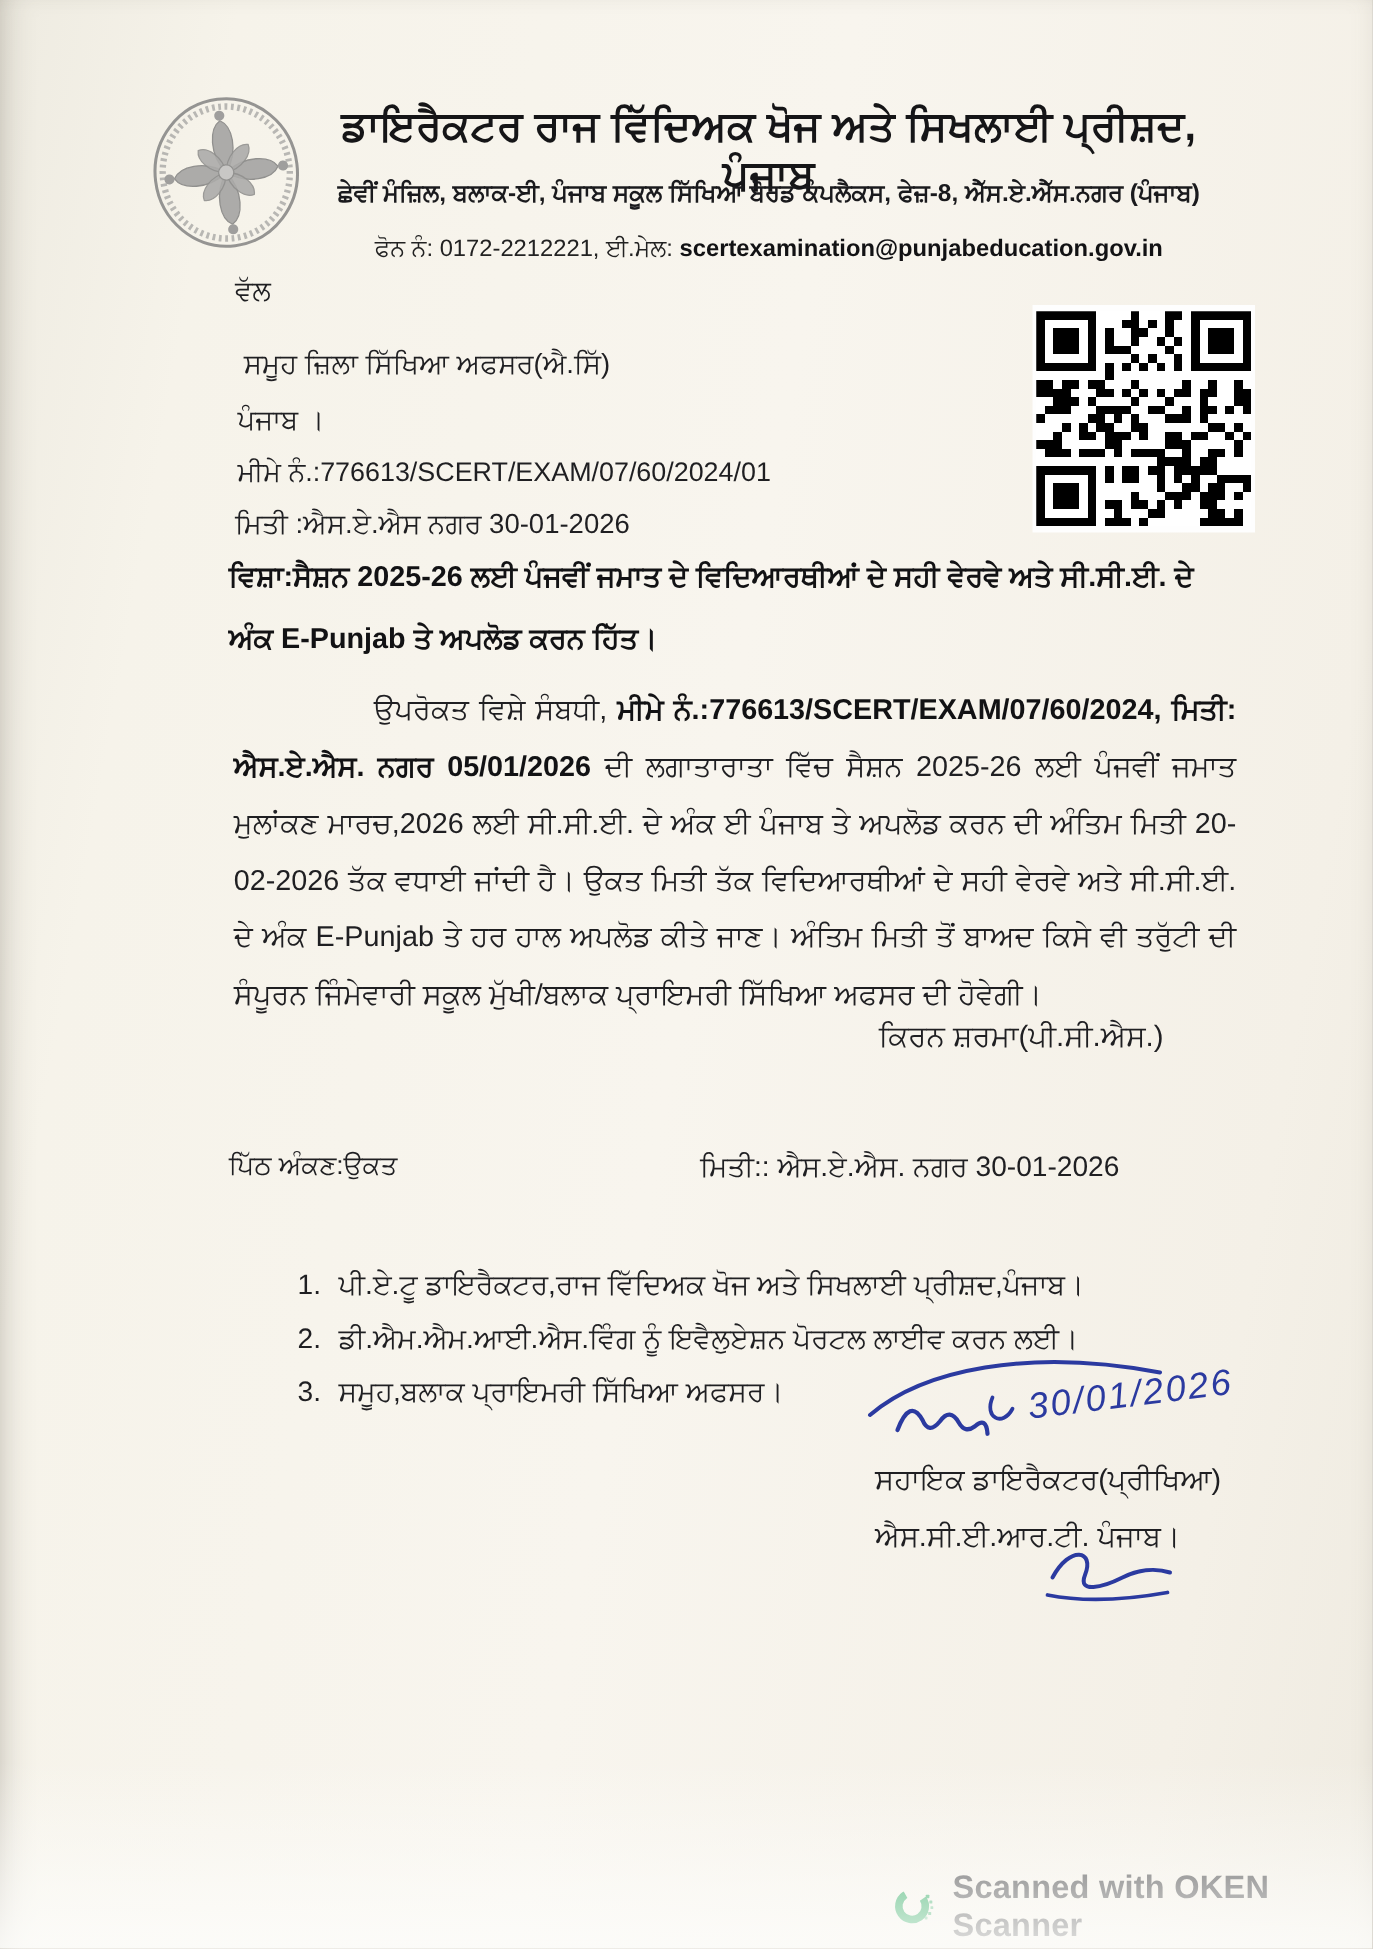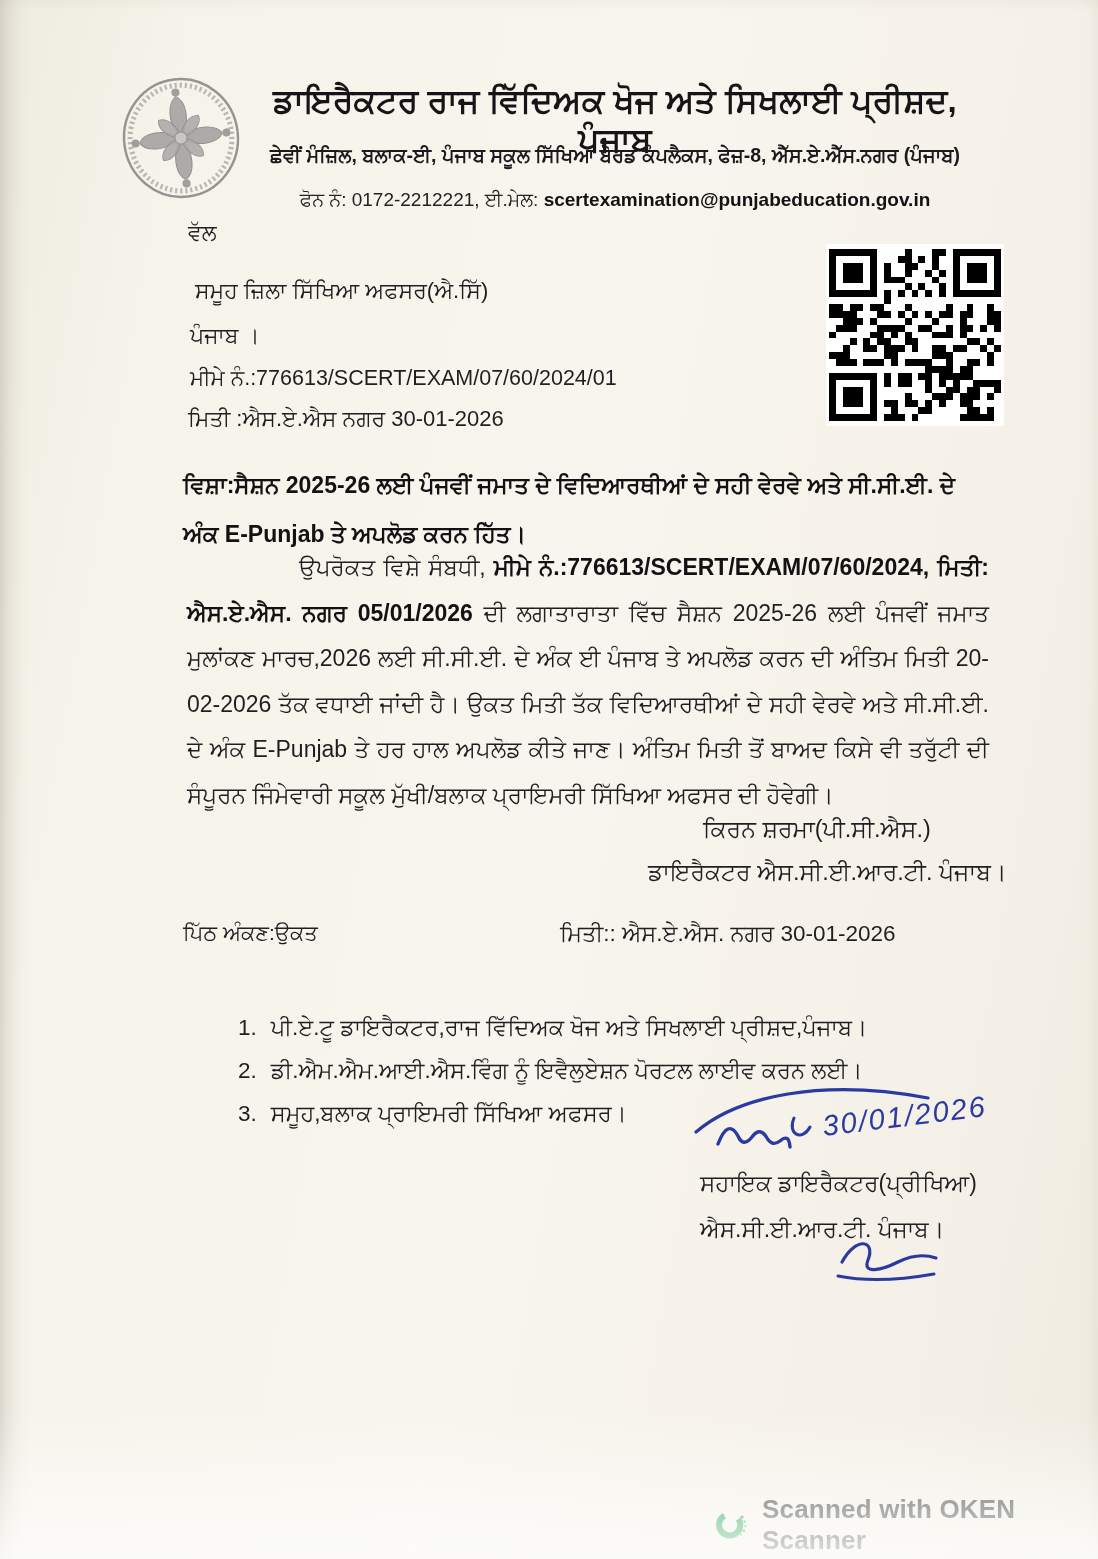--- a/index.html
+++ b/index.html
@@ -17,21 +17,21 @@
   .seal{left:120px;top:74px;width:122px;height:128px;transform:rotate(-7deg);opacity:.8;}
   .org-title{left:245px;top:82px;width:740px;text-align:center;font-size:33px;font-weight:700;color:#151517;letter-spacing:.2px;}
   .lh-address{left:245px;top:144px;width:740px;text-align:center;font-size:19.5px;font-weight:700;color:#1a1a1d;}
   .lh-contact{left:245px;top:189px;width:740px;text-align:center;font-size:19px;color:#222;}
   .to-label{left:188px;top:220px;font-size:22px;}
   .qr-wrap{left:826px;top:244px;width:178px;height:182px;background:#fefefe;display:flex;align-items:center;justify-content:center;}
   .addr-line1{left:195px;top:278px;font-size:22px;}
   .addr-line2{left:190px;top:323px;font-size:22px;}
   .memo-line{left:190px;top:366px;font-size:21.5px;}
   .date-line{left:188px;top:406px;font-size:22px;}
-  .subject{left:183px;top:461px;width:806px;font-size:23px;font-weight:700;line-height:49px;color:#121214;}
+  .subject{left:183px;top:437px;width:806px;font-size:23px;font-weight:700;line-height:49px;color:#121214;}
   .body-par{left:183px;top:541px;width:802px;font-size:23px;line-height:45.5px;text-align:justify;text-indent:112px;margin:4px;}
   .sig-name{left:703px;top:816px;font-size:23.5px;}
   .sig-desig{left:648px;top:859px;font-size:23.5px;}
   .endorse-label{left:183px;top:921px;font-size:21px;}
   .endorse-date{left:560px;top:921px;font-size:22.5px;}
   .endorse-intro{left:183px;top:966px;font-size:22.5px;}
   .endorse-list{left:238px;top:1006px;font-size:22.5px;}
   .endorse-list .row{display:flex;gap:14px;line-height:43px;}
   .hand-swoosh{left:690px;top:1084px;width:290px;height:88px;}
   .hand-date{left:822px;top:1100px;font-size:29px;color:#2b3aa0;transform:rotate(-7deg);letter-spacing:2px;font-style:italic;}
@@ -290,21 +290,20 @@
   <div class="abs memo-line">ਮੀਮੇ ਨੰ.:776613/SCERT/EXAM/07/60/2024/01</div>
   <div class="abs date-line">ਮਿਤੀ :ਐਸ.ਏ.ਐਸ ਨਗਰ 30-01-2026</div>
 
   <div class="abs subject">ਵਿਸ਼ਾ:ਸੈਸ਼ਨ 2025-26 ਲਈ ਪੰਜਵੀਂ ਜਮਾਤ ਦੇ ਵਿਦਿਆਰਥੀਆਂ ਦੇ ਸਹੀ ਵੇਰਵੇ ਅਤੇ ਸੀ.ਸੀ.ਈ. ਦੇ ਅੰਕ E-Punjab ਤੇ ਅਪਲੋਡ ਕਰਨ ਹਿੱਤ।</div>
 
   <p class="abs body-par">
     <span>ਉਪਰੋਕਤ ਵਿਸ਼ੇ ਸੰਬਧੀ,  </span><span class="b">ਮੀਮੇ ਨੰ.:776613/SCERT/EXAM/07/60/2024,  ਮਿਤੀ: ਐਸ.ਏ.ਐਸ. ਨਗਰ 05/01/2026</span><span> ਦੀ ਲਗਾਤਾਰਾਤਾ ਵਿੱਚ ਸੈਸ਼ਨ 2025-26 ਲਈ ਪੰਜਵੀਂ ਜਮਾਤ ਮੁਲਾਂਕਣ ਮਾਰਚ,2026 ਲਈ ਸੀ.ਸੀ.ਈ. ਦੇ ਅੰਕ ਈ ਪੰਜਾਬ ਤੇ ਅਪਲੋਡ ਕਰਨ ਦੀ ਅੰਤਿਮ ਮਿਤੀ 20-02-2026 ਤੱਕ ਵਧਾਈ ਜਾਂਦੀ ਹੈ। ਉਕਤ ਮਿਤੀ ਤੱਕ ਵਿਦਿਆਰਥੀਆਂ ਦੇ ਸਹੀ ਵੇਰਵੇ ਅਤੇ ਸੀ.ਸੀ.ਈ. ਦੇ ਅੰਕ E-Punjab ਤੇ ਹਰ ਹਾਲ ਅਪਲੋਡ  ਕੀਤੇ ਜਾਣ। ਅੰਤਿਮ ਮਿਤੀ ਤੋਂ ਬਾਅਦ ਕਿਸੇ ਵੀ ਤਰੁੱਟੀ ਦੀ ਸੰਪੂਰਨ ਜਿੰਮੇਵਾਰੀ ਸਕੂਲ ਮੁੱਖੀ/ਬਲਾਕ ਪ੍ਰਾਇਮਰੀ ਸਿੱਖਿਆ ਅਫਸਰ ਦੀ ਹੋਵੇਗੀ।</span>
   </p>
 
   <div class="abs sig-name">ਕਿਰਨ ਸ਼ਰਮਾ(ਪੀ.ਸੀ.ਐਸ.)</div>
-  <div class="abs sig-desig">ਡਾਇਰੈਕਟਰ ਐਸ.ਸੀ.ਈ.ਆਰ.ਟੀ. ਪੰਜਾਬ।</div>
 
   <div class="abs endorse-label">ਪਿੱਠ ਅੰਕਣ:ਉਕਤ</div>
   <div class="abs endorse-date">ਮਿਤੀ:: ਐਸ.ਏ.ਐਸ. ਨਗਰ 30-01-2026</div>
   <div class="abs endorse-list">
     <div class="row">
       <span>1.</span>
       <span>ਪੀ.ਏ.ਟੂ ਡਾਇਰੈਕਟਰ,ਰਾਜ ਵਿੱਦਿਅਕ ਖੋਜ ਅਤੇ ਸਿਖਲਾਈ ਪ੍ਰੀਸ਼ਦ,ਪੰਜਾਬ।</span>
     </div>
     <div class="row">
       <span>2.</span>

